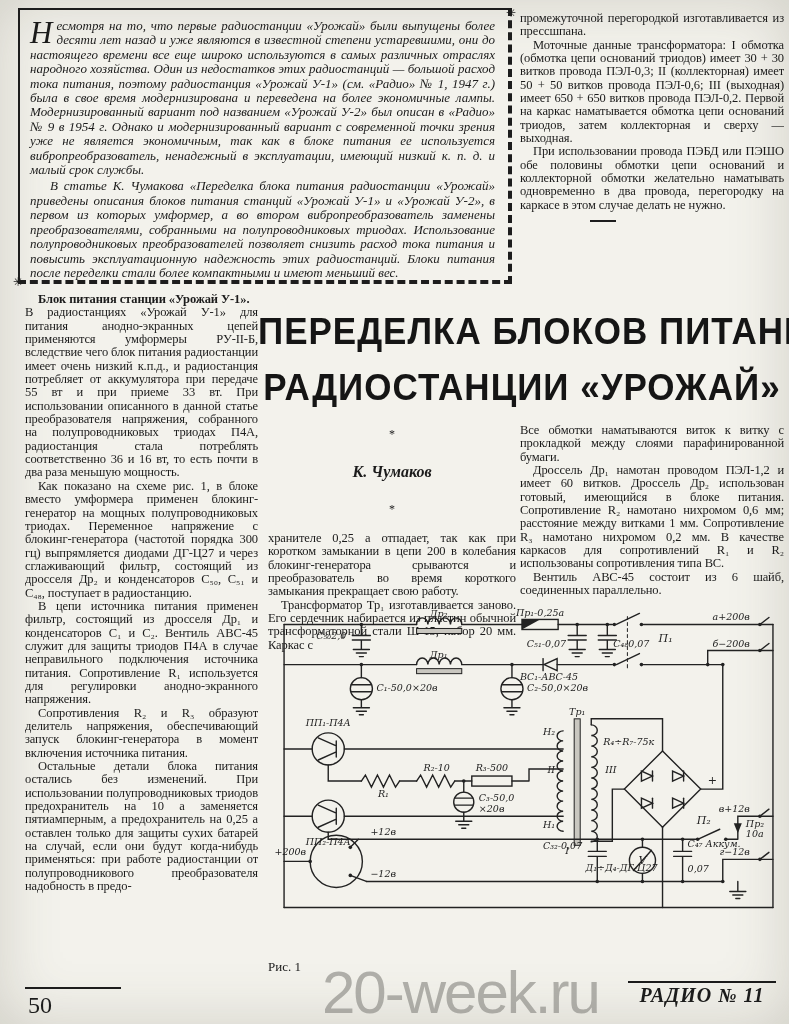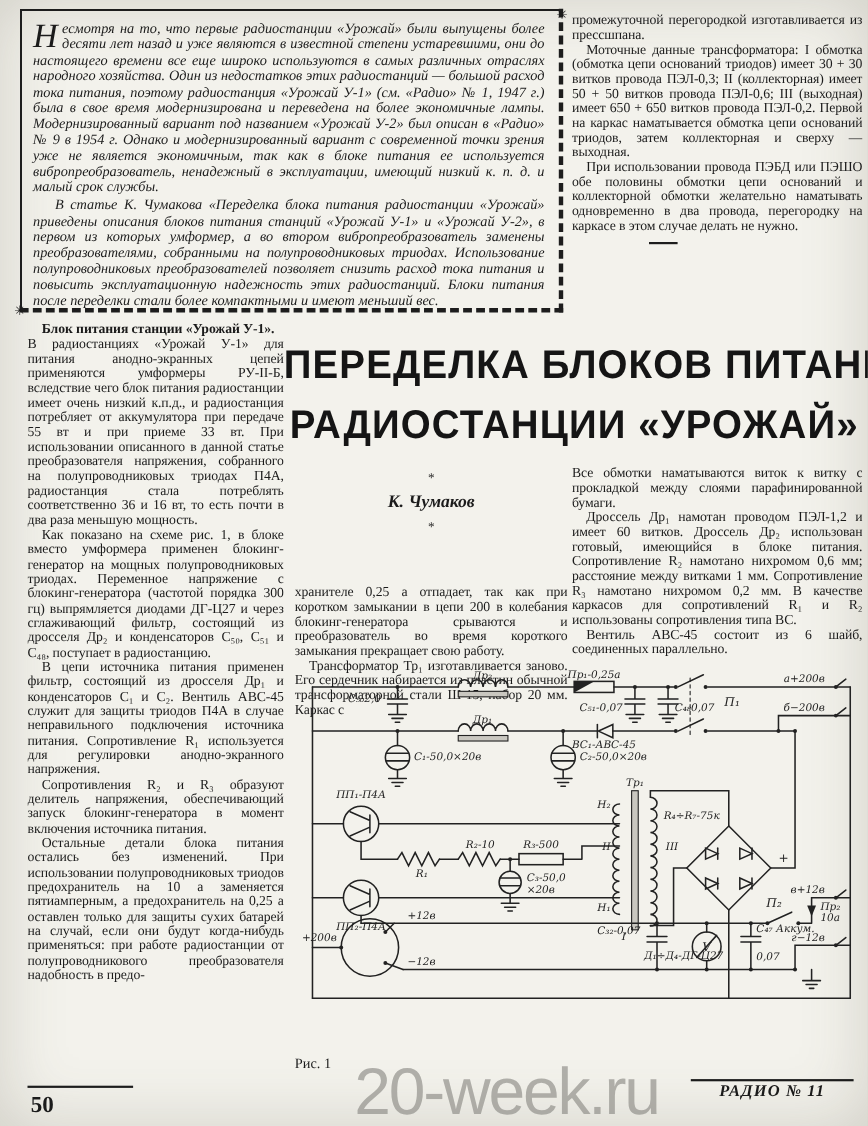--- a/index.html
+++ b/index.html
@@ -34,31 +34,31 @@
   .col-right{left:520px;top:424px;width:264px;height:224px;}
   
   .title{
     position:absolute;left:258px;top:306px;width:528px;margin:0;text-align:center;
     font-family:"Liberation Sans",sans-serif;font-weight:bold;font-size:35px;line-height:53px;
     letter-spacing:1px;transform:scaleY(1.04);color:#151515;
   }
   .title .tl{display:block;white-space:nowrap;}
   .author{position:absolute;left:268px;top:428px;width:248px;text-align:center;}
   .author .star{font-size:12px;line-height:13px;}
-  .author .aname{font-weight:bold;font-style:italic;font-size:16px;line-height:22px;margin:5px 0;}
+  .author .aname{font-weight:bold;font-style:italic;font-size:16px;line-height:22px;margin:20px 0;}
   
   .figure{position:absolute;left:266px;top:608px;width:519px;height:312px;}
   .fig-caption{position:absolute;left:268px;top:959px;width:500px;text-align:left;
     font-weight:normal;font-size:13px;}
   
   .endrule{position:absolute;left:25px;top:987px;width:96px;height:2px;background:#1d1d1d;}
-  .pagenum{position:absolute;left:28px;top:992px;font-weight:bold;font-size:21px;}
+  .pagenum{position:absolute;left:28px;top:992px;font-weight:normal;font-size:24px;}
   .journal{
     position:absolute;left:628px;top:981px;width:148px;border-top:2px solid #1b1b1b;
-    font-weight:bold;font-style:italic;font-size:15px;text-align:center;letter-spacing:1px;padding-top:1px;
+    font-weight:bold;font-style:italic;font-size:20px;text-align:center;letter-spacing:1px;padding-top:1px;
   }
   .watermark{
     position:absolute;left:322px;top:958px;font-family:"Liberation Sans",sans-serif;
     font-size:60px;color:#84837e;opacity:.6;letter-spacing:-2px;white-space:nowrap;z-index:5;
   }
   
   .sch-wire{stroke:#222;stroke-width:1.4;fill:none;stroke-linecap:round;}
   .sch-fill{fill:#222;stroke:none;}
   .sch-core{fill:#c9c7c0;stroke:#222;stroke-width:1;}
   .slabel{font-family:"DejaVu Serif",serif;font-style:italic;font-size:9.5px;fill:#222;}

